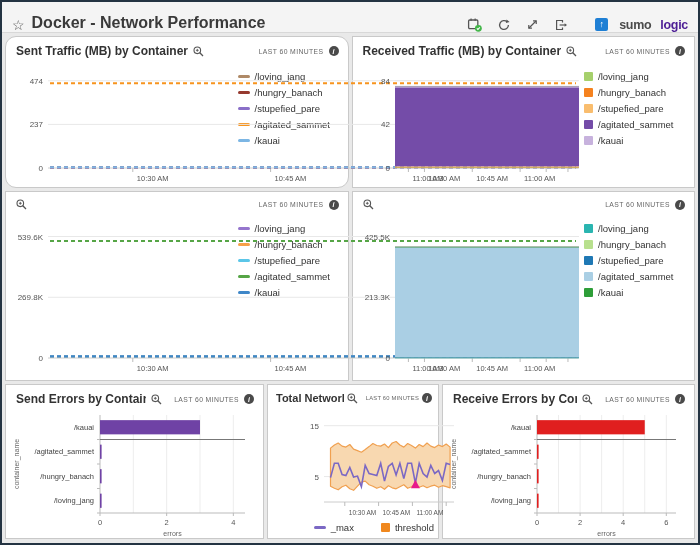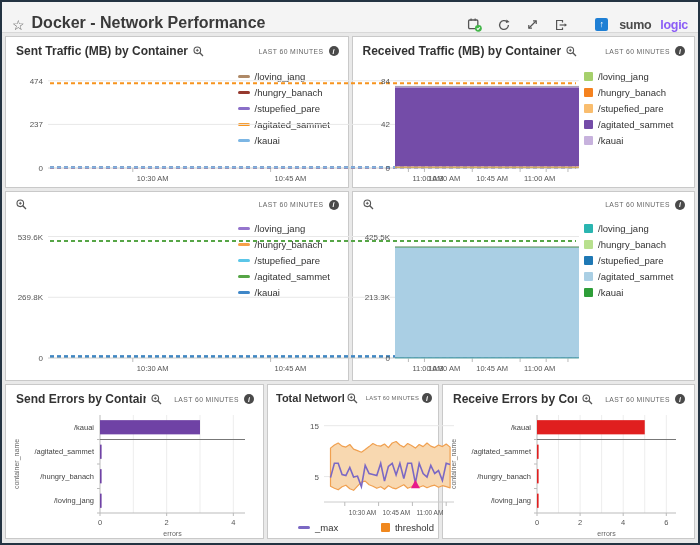--- a/index.html
+++ b/index.html
@@ -22,21 +22,21 @@
   .header-actions { margin-left:auto; display:flex; align-items:center; gap:15px; }
   .icon-btn { display:flex; align-items:center; cursor:pointer; }
   .logo { display:flex; align-items:center; gap:11px; margin-left:12px; }
   .logo-mark {
     width:13px; height:13px; background:#1f7fd4; border-radius:2px;
     color:#fff; font-size:9px; font-weight:bold;
     display:flex; align-items:center; justify-content:center; line-height:1;
   }
   .logo-mark::after { content:"\2191"; }
   .logo-sumo { font-weight:bold; font-size:12.5px; color:#4a4a4a; letter-spacing:-0.3px; }
-  .logo-logic { font-weight:bold; font-size:12.5px; color:#8b5cf6; letter-spacing:-0.3px; margin-left:-2px; }
+  .logo-logic { font-weight:bold; font-size:12.5px; color:#4c1d95; letter-spacing:-0.3px; margin-left:-2px; }
   
   .grid { padding:3px; display:flex; flex-direction:column; gap:3px; }
   .row { display:flex; gap:3px; }
   .row1 .panel { height:152px; }
   .row2 .panel { height:190px; }
   .row3 .panel { height:155px; }
   .panel {
     background:#fff; border:1px solid #c9c9c9;
     display:flex; flex-direction:column; min-width:0;
   }
@@ -55,21 +55,21 @@
   .panel.compact .time-range { font-size:5.8px; letter-spacing:0.2px; }
   .panel.compact .panel-head { gap:3px; padding:7px 6px 3px 8px; }
   .panel-body { flex:1 1 auto; display:flex; min-height:0; padding:0 4px 2px 2px; }
   .panel-body.col { flex-direction:column;margin-left:28px; }
   .plot { flex:1 1 auto; min-width:0; min-height:0; position:relative; }
   .legend { flex:0 0 106px; padding-top:10px; display:flex; flex-direction:column; gap:5px; }
   .legend-item { display:flex; align-items:center; gap:5px; cursor:pointer; }
   .legend-label { font-size:9.5px; color:#333; white-space:nowrap; }
   .marker-dash { width:12px; height:3px; border-radius:2px; flex:0 0 auto; }
   .marker-square { width:9px; height:9px; border-radius:1px; flex:0 0 auto; }
-  .legend-row { flex:0 0 17px; display:flex; justify-content:space-between; align-items:center; gap:27px; }
+  .legend-row { flex:0 0 17px; display:flex; justify-content:flex-end; align-items:center; gap:27px; }
   svg text { font-family:"Liberation Sans", sans-serif; }
 </style>
 </head>
 <body>
 
 <header class="app-header">
   <span class="star"></span>
   <h1 class="page-title">Docker - Network Performance</h1>
   <div class="header-actions">
     <span class="icon-btn">
@@ -104,21 +104,21 @@
     <span class="logo">
       <span class="logo-mark"></span>
       <span class="logo-sumo">sumo</span>
       <span class="logo-logic">logic</span>
     </span>
   </div>
 </header>
 
 <main class="grid">
   <div class="row row1" id="row-1">
-      <section class="panel" style="flex: 1 1 0px;">
+      <section class="panel" style="flex: 1 1 0px; border-radius: 11px;">
         <div class="panel-head">
           <span class="panel-title">Sent Traffic (MB) by Container</span>
           <svg width="11" height="11" viewBox="0 0 11 11" class="zoom-icon">
             <circle cx="4.3" cy="4.3" r="3.3" fill="none" stroke="#555" stroke-width="1.1"></circle>
             <line x1="4.3" y1="2.9" x2="4.3" y2="5.7" stroke="#555" stroke-width="0.9"></line>
             <line x1="2.9" y1="4.3" x2="5.7" y2="4.3" stroke="#555" stroke-width="0.9"></line>
             <line x1="6.8" y1="6.8" x2="10" y2="10" stroke="#555" stroke-width="1.3"></line>
           </svg>
           <span class="spacer"></span>
           <span class="time-range">LAST 60 MINUTES</span>

